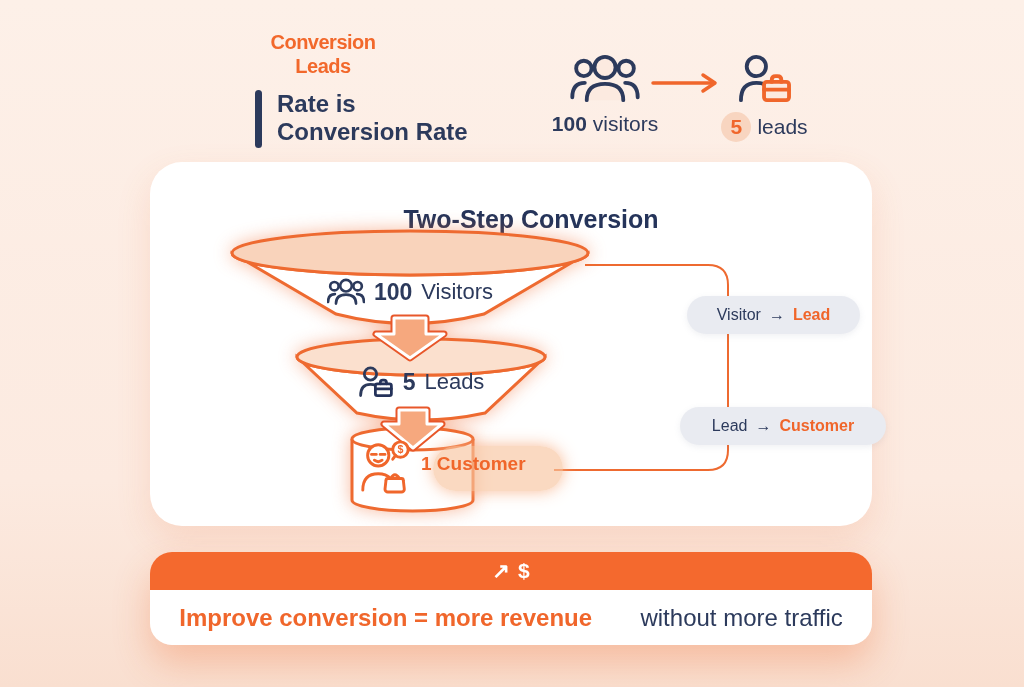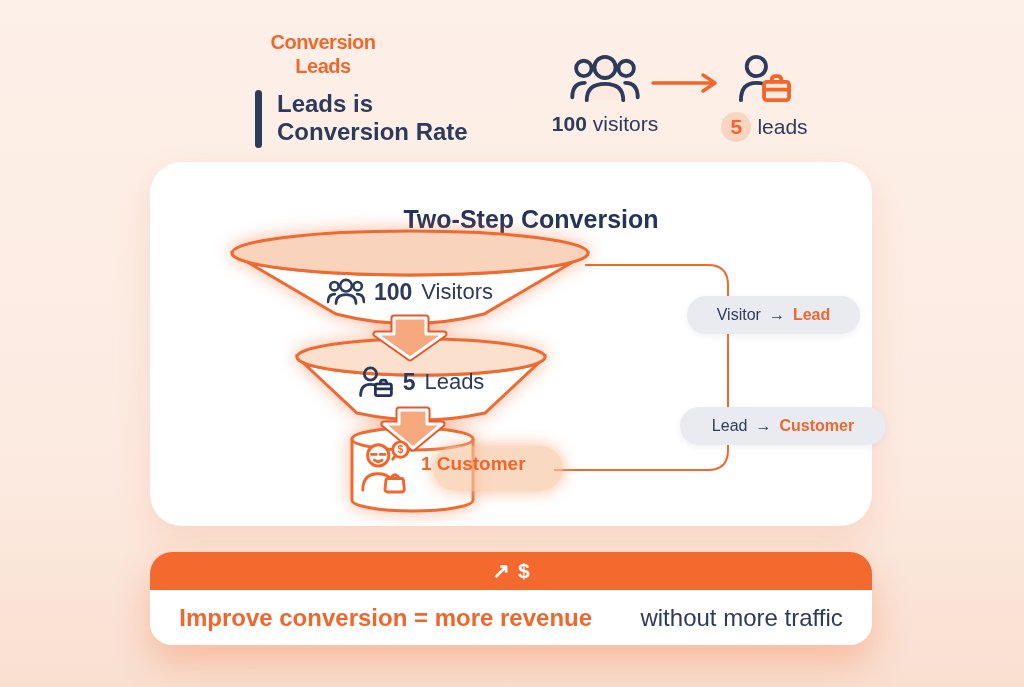--- a/index.html
+++ b/index.html
@@ -70,21 +70,21 @@
 <div class="page">
 
   <div class="brand">
     <div>Conversion</div>
     <div>Leads</div>
   </div>
 
   <div class="heading-block">
     <div class="heading-bar"></div>
     <div class="heading-text">
-      <div>Leads is</div>
+      <div>Rate is</div>
       <div>Conversion Rate</div>
     </div>
   </div>
 
   <div class="flow-stat flow-visitors">
     <div class="icon-box">
       <svg width="72" height="50" viewBox="0 0 72 52">
         <g fill="none" stroke="#2C3A5C" stroke-width="4" stroke-linecap="round">
           <circle cx="14" cy="15" r="8"></circle>
           <circle cx="58" cy="15" r="8"></circle>

